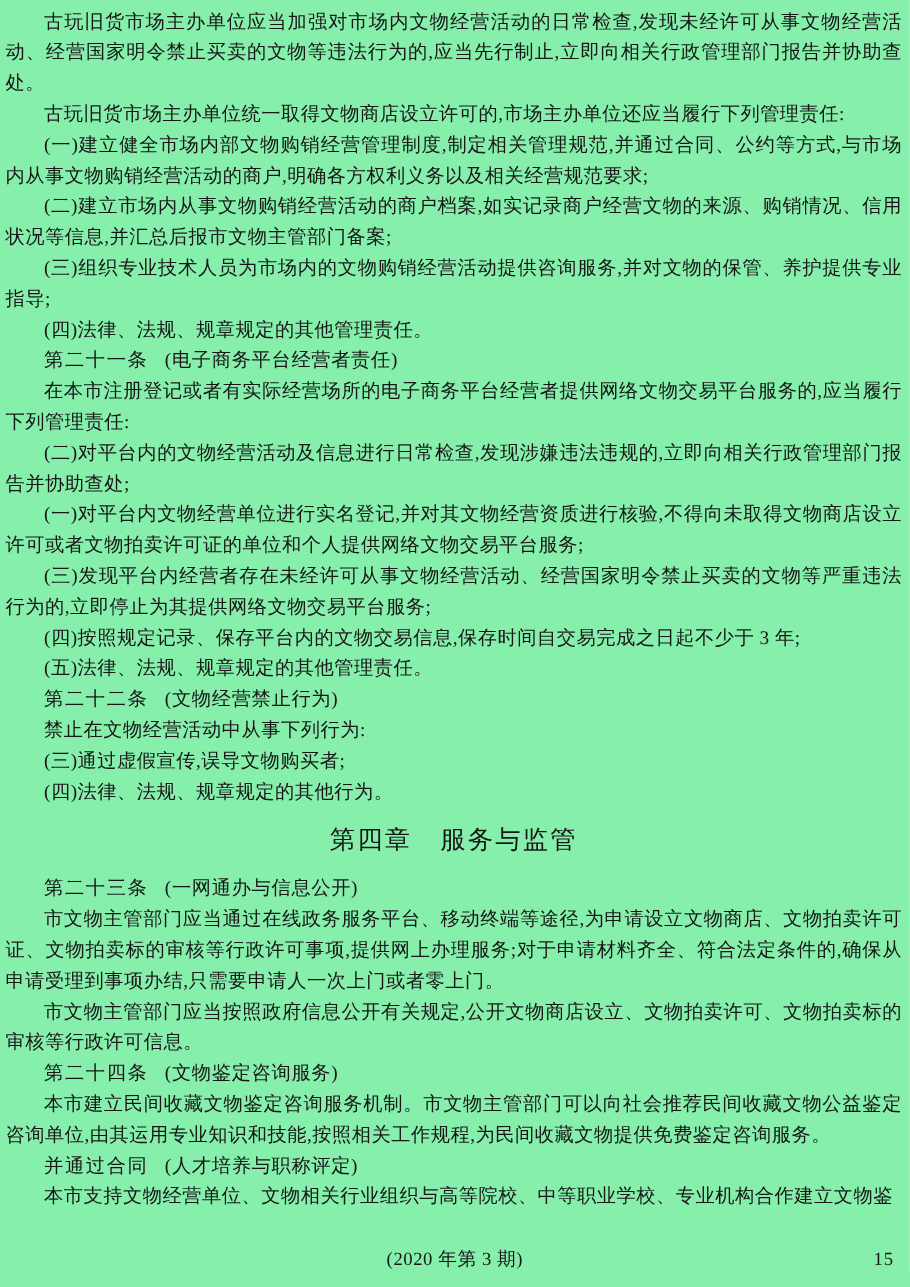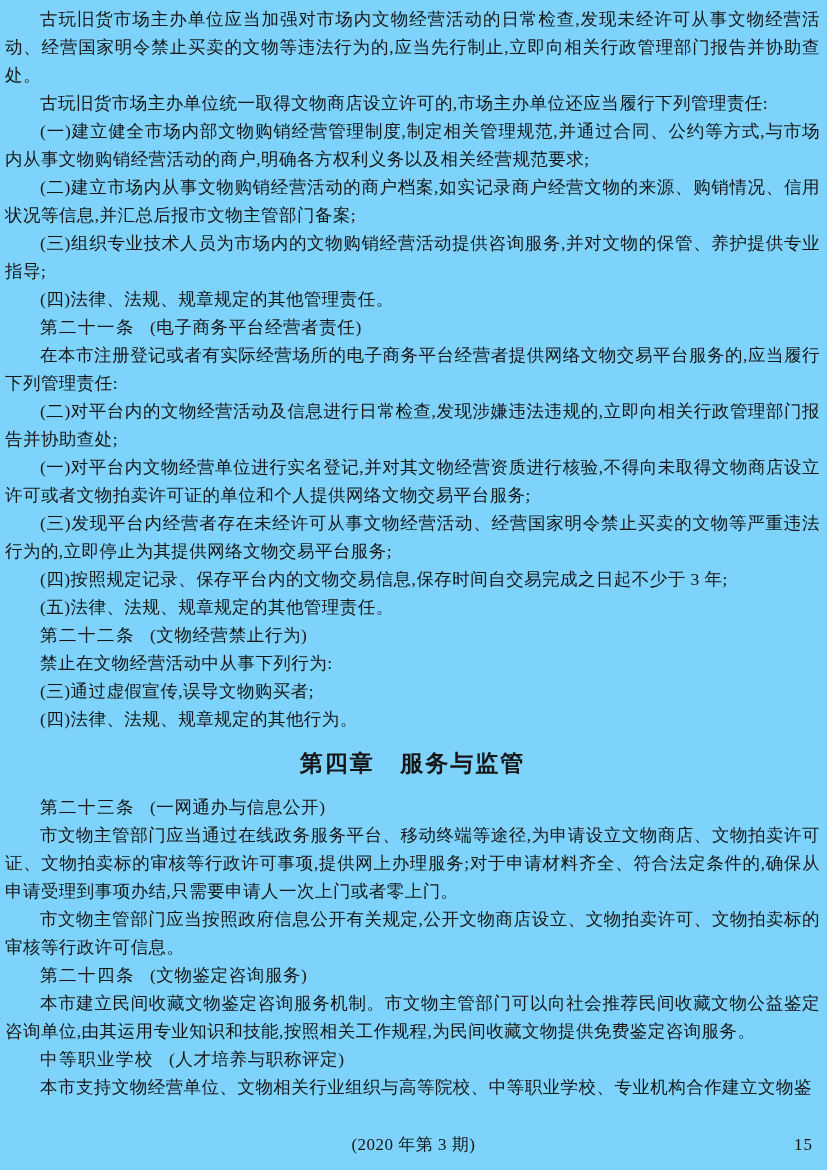--- a/index.html
+++ b/index.html
@@ -11,21 +11,21 @@
     height: 1170px;
     background: #fdfdfd;
     position: relative;
     overflow: hidden;
     font-family: "Liberation Serif", serif;
     color: #161616;
   }
   .page {
     position: absolute;
     inset: 0;
-    background: #7dd3fc;
+    background: #86efac;
   }
   .text-area {
     position: absolute;
     top: 5px;
     left: 5px;
     right: 7px;
   }
   .para {
     margin: 0;
     font-size: 17.5px;
@@ -48,21 +48,21 @@
     letter-spacing: 1.5px;
   }
   .article .title {
     margin-left: 0.85em;
     letter-spacing: 0.6px;
   }
   .chapter {
     margin: 16px 0 14px 0;
     font-size: 23px;
     line-height: 30px;
-    font-weight: bold;
+    font-weight: normal;
     text-align: center;
     text-indent: 0;
     letter-spacing: 2px;
   }
   .chapter .num {
     margin-right: 1.1em;
   }
   .footer {
     position: absolute;
     left: 0;
@@ -101,20 +101,20 @@
       <p class="article"><span class="num">第二十二条</span><span class="title">(文物经营禁止行为)</span></p>
       <p class="para">禁止在文物经营活动中从事下列行为:</p>
       <p class="para">(三)通过虚假宣传,误导文物购买者;</p>
       <p class="para">(四)法律、法规、规章规定的其他行为。</p>
       <h2 class="chapter"><span class="num">第四章</span><span class="title">服务与监管</span></h2>
       <p class="article"><span class="num">第二十三条</span><span class="title">(一网通办与信息公开)</span></p>
       <p class="para">市文物主管部门应当通过在线政务服务平台、移动终端等途径,为申请设立文物商店、文物拍卖许可证、文物拍卖标的审核等行政许可事项,提供网上办理服务;对于申请材料齐全、符合法定条件的,确保从申请受理到事项办结,只需要申请人一次上门或者零上门。</p>
       <p class="para">市文物主管部门应当按照政府信息公开有关规定,公开文物商店设立、文物拍卖许可、文物拍卖标的审核等行政许可信息。</p>
       <p class="article"><span class="num">第二十四条</span><span class="title">(文物鉴定咨询服务)</span></p>
       <p class="para">本市建立民间收藏文物鉴定咨询服务机制。市文物主管部门可以向社会推荐民间收藏文物公益鉴定咨询单位,由其运用专业知识和技能,按照相关工作规程,为民间收藏文物提供免费鉴定咨询服务。</p>
-      <p class="article"><span class="num">中等职业学校</span><span class="title">(人才培养与职称评定)</span></p>
+      <p class="article"><span class="num">并通过合同</span><span class="title">(人才培养与职称评定)</span></p>
       <p class="para">本市支持文物经营单位、文物相关行业组织与高等院校、中等职业学校、专业机构合作建立文物鉴</p>
     </div>
   <div class="footer">
     <span class="issue">(2020 年第 3 期)</span>
     <span class="pagenum">15</span>
   </div>
 </div>
 
 </body></html>

